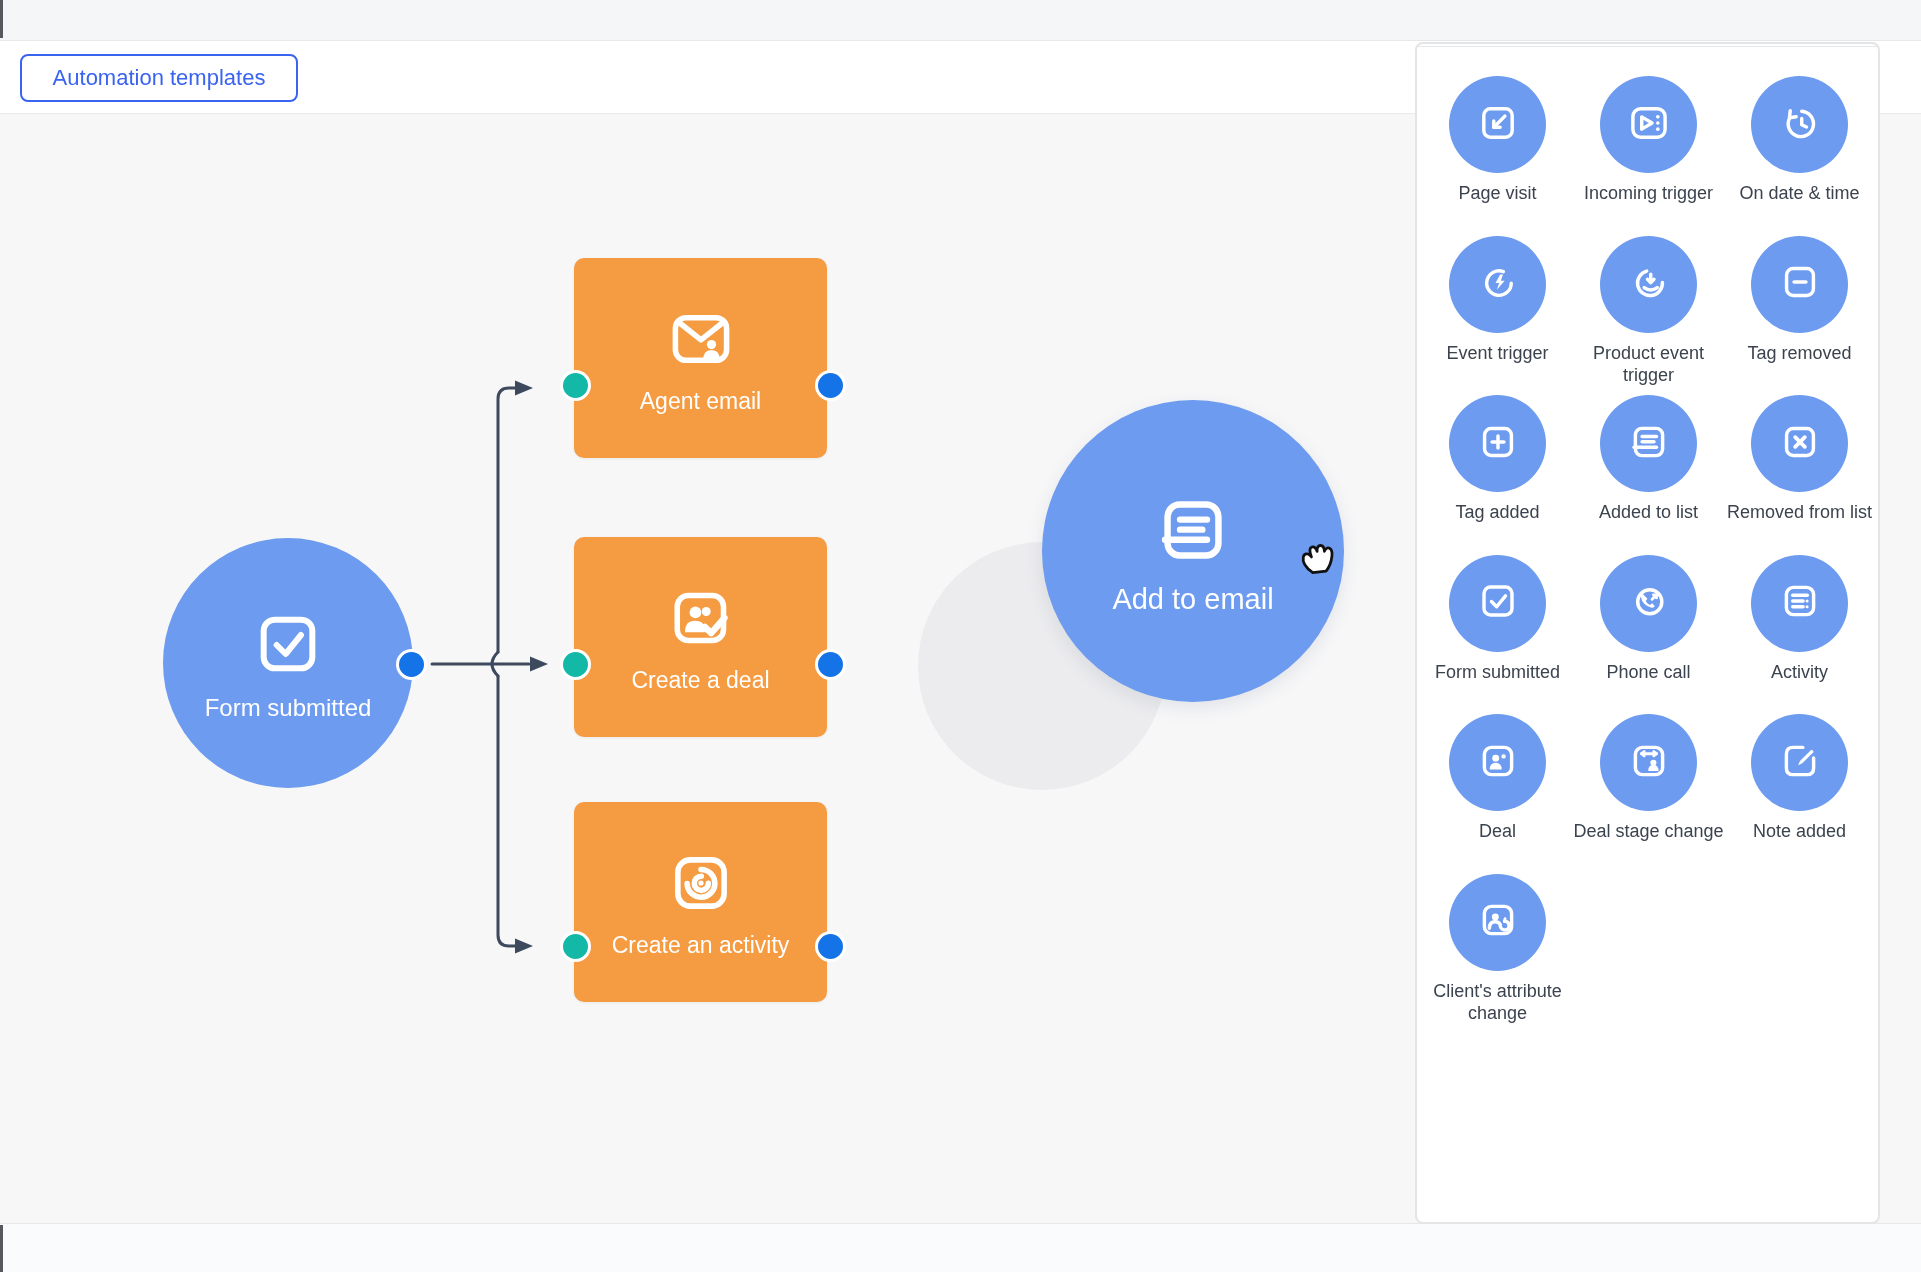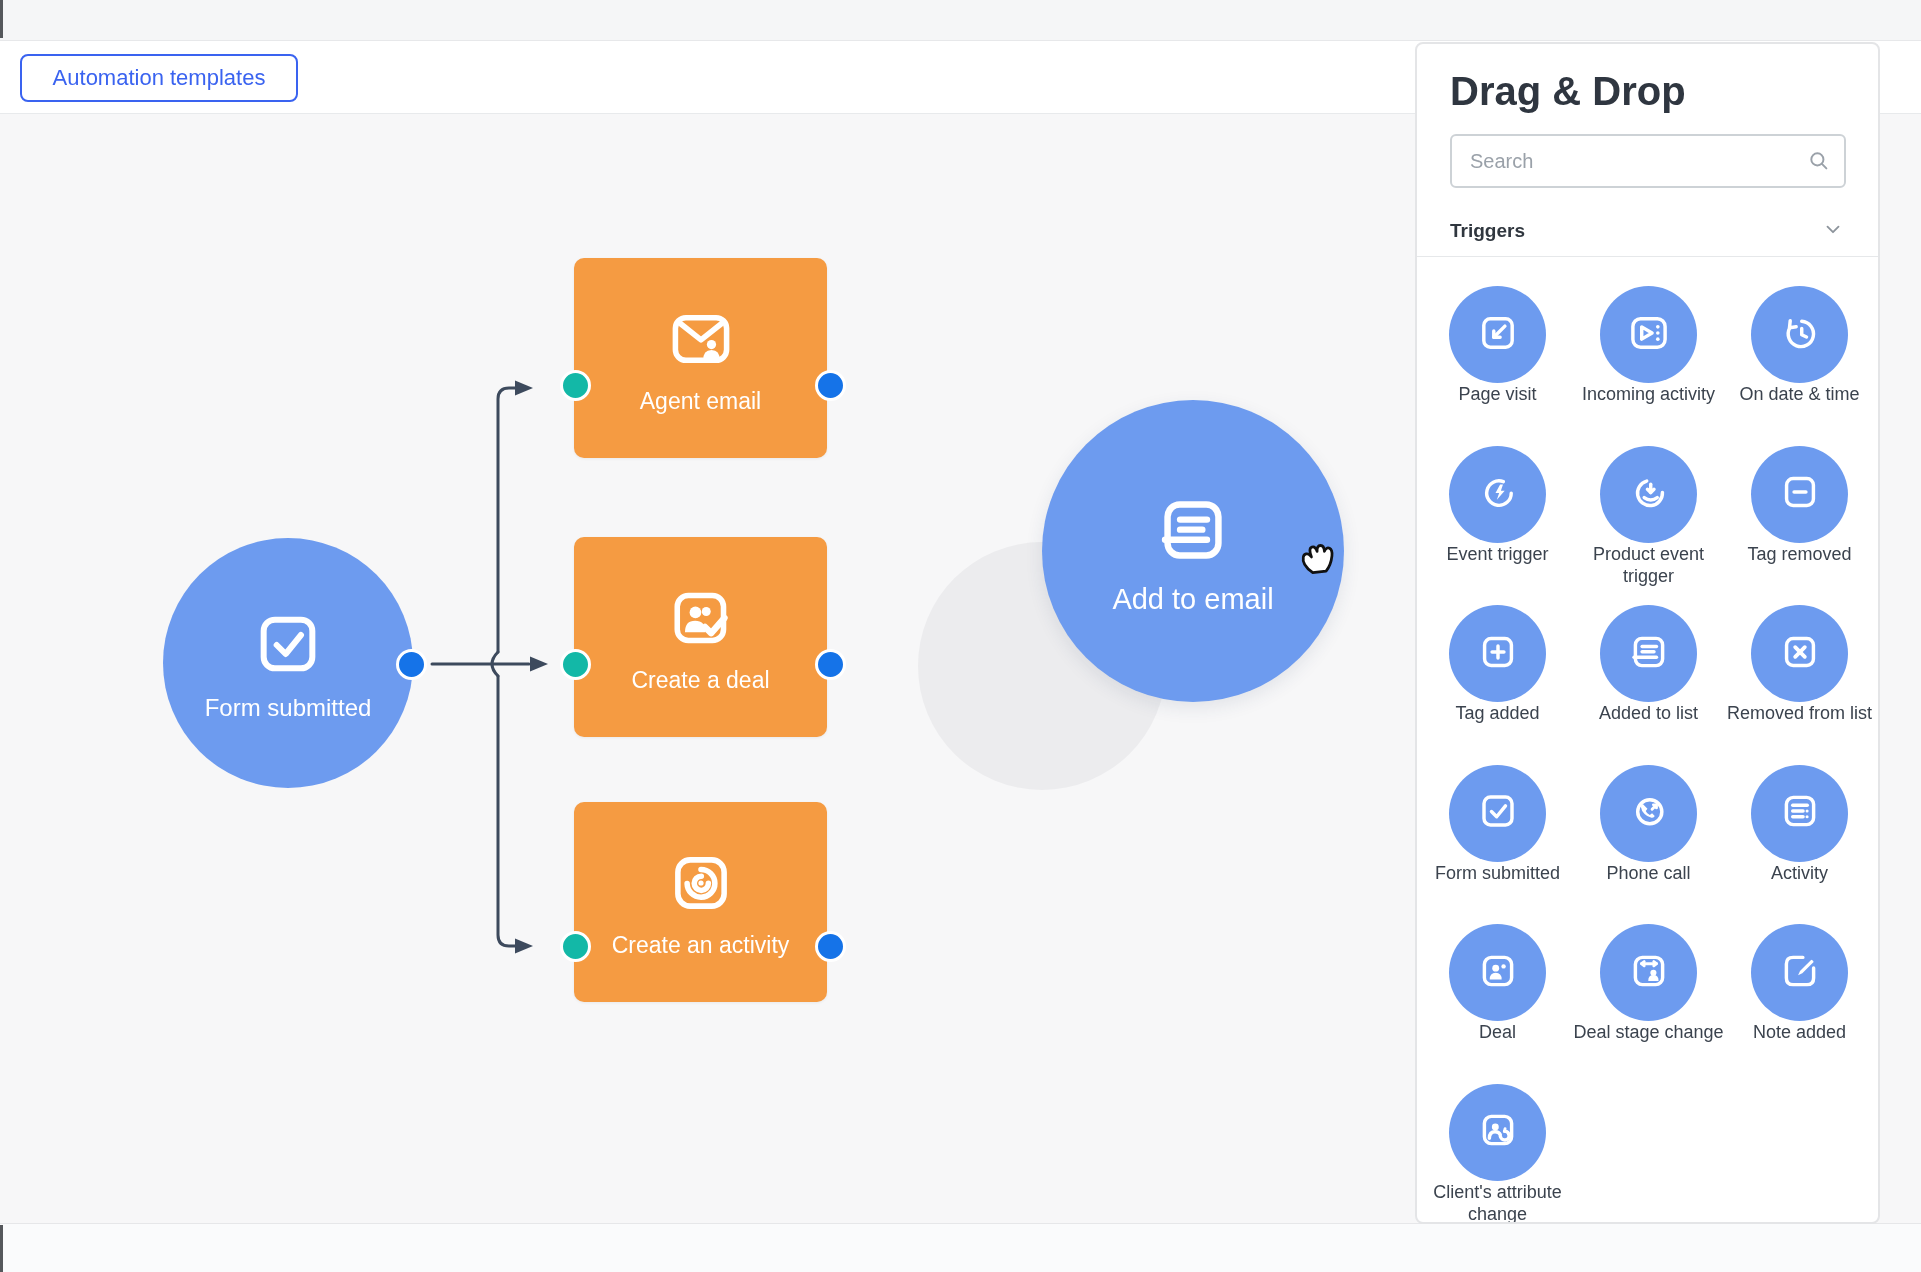--- a/index.html
+++ b/index.html
@@ -48,21 +48,21 @@
   .searchbox input{width:100%;height:100%;box-sizing:border-box;border:2px solid #cdd2d6;border-radius:6px;padding:0 48px 0 18px;font-size:20px;color:#333;font-family:"Liberation Sans",sans-serif;outline:none;}
   .searchbox input::placeholder{color:#9aa1a9;}
   .searchbox .s-icon{position:absolute;right:14px;top:14px;line-height:0;}
   .sect-row{display:flex;align-items:center;justify-content:space-between;height:46px;padding-right:10px;cursor:pointer;}
   .sect-label{font-size:19px;font-weight:600;color:#30373f;}
   .divider{height:1px;background:#e6e8ea;margin-top:2px;}
   .t-grid{display:grid;grid-template-columns:repeat(3,151px);grid-auto-rows:159.5px;padding:29px 0 0 5px;overflow:hidden;height:960px;}
   .t-item{display:flex;flex-direction:column;align-items:center;cursor:grab;}
   .t-circle{width:97px;height:97px;border-radius:50%;background:#6d9bef;display:flex;align-items:center;justify-content:center;flex:0 0 auto;}
   .t-circle svg{width:46px;height:46px;}
-  .t-label{font-size:18px;line-height:22px;color:#3b434e;text-align:center;max-width:152px;}
+  .t-label{margin-top:9px;font-size:18px;line-height:22px;color:#3b434e;text-align:center;max-width:152px;}
 
   .cursor-hand{position:absolute;left:1293px;top:528px;width:52px;height:52px;z-index:10;transform:rotate(-6deg);}
 </style>
 </head>
 <body>
 
 <div id="stage">
 
   <div class="top-strip"></div>
   <div class="tick top"></div>
@@ -141,36 +141,20 @@
     <div class="n-icon"><svg viewBox="0 0 24 24" fill="none" stroke="#fff" stroke-width="1.8" stroke-linecap="round" stroke-linejoin="round" xmlns="http://www.w3.org/2000/svg">
           <rect x="4.9" y="4.9" width="14.2" height="14.2" rx="3.4"></rect>
           <path d="M8.4 9.1 H15.9"></path>
           <path d="M8.4 11.9 H14.6"></path>
           <path d="M4.2 14.7 H15.9"></path>
         </svg></div>
     <div class="n-label">Add to email</div>
   </div>
 
   <div class="panel">
-    <div class="panel-head">
-      <h1 class="panel-title">Drag &amp; Drop</h1>
-      <div class="searchbox">
-        <input type="text" placeholder="Search" style="">
-        <span class="s-icon"><svg viewBox="0 0 24 24" width="26" height="26" fill="none" stroke="#9aa1a9" stroke-width="1.8" stroke-linecap="round">
-              <circle cx="10.5" cy="10.5" r="5.6"></circle>
-              <path d="M14.7 14.7 L18.8 18.8"></path>
-            </svg></span>
-      </div>
-      <div class="sect-row">
-        <span class="sect-label">Triggers</span>
-        <span class="s-icon"><svg viewBox="0 0 24 24" width="22" height="22" fill="none" stroke="#8d949c" stroke-width="2" stroke-linecap="round" stroke-linejoin="round">
-              <path d="M6 9.5 L12 15.5 L18 9.5"></path>
-            </svg></span>
-      </div>
-    </div>
     <div class="divider"></div>
     <div class="t-grid" id="trigger-grid">
   <div class="t-item">
     <div class="t-circle">
             <span class="t-ic"><svg viewBox="0 0 24 24" fill="none" stroke="#fff" stroke-width="1.8" stroke-linecap="round" stroke-linejoin="round" xmlns="http://www.w3.org/2000/svg">
                 <rect x="4.6" y="4.6" width="14.8" height="14.8" rx="3.4"></rect>
                 <path d="M15.6 8.4 L9.8 14.2"></path>
                 <path d="M9.8 10.9 V14.2 H13.1"></path>
               </svg></span>
           </div>
@@ -180,21 +164,21 @@
   <div class="t-item">
     <div class="t-circle">
             <span class="t-ic"><svg viewBox="0 0 24 24" fill="none" stroke="#fff" stroke-width="1.8" stroke-linecap="round" stroke-linejoin="round" xmlns="http://www.w3.org/2000/svg">
                 <rect x="3.6" y="4.6" width="16.8" height="14.8" rx="4"></rect>
                 <path d="M8.2 8.8 L13.6 12 L8.2 15.2 Z"></path>
                 <circle cx="16.6" cy="8.8" r=".95" fill="#fff" stroke="none"></circle>
                 <circle cx="16.6" cy="12" r=".95" fill="#fff" stroke="none"></circle>
                 <circle cx="16.6" cy="15.2" r=".95" fill="#fff" stroke="none"></circle>
               </svg></span>
           </div>
-    <div class="t-label">Incoming activity</div>
+    <div class="t-label">Incoming trigger</div>
   </div>
 
   <div class="t-item">
     <div class="t-circle">
             <span class="t-ic"><svg viewBox="0 0 24 24" fill="none" stroke="#fff" stroke-width="1.8" stroke-linecap="round" stroke-linejoin="round" xmlns="http://www.w3.org/2000/svg">
                 <path d="M12.9 5.9 A6.6 6.6 0 1 1 6.6 9.4"></path>
                 <path d="M6.9 5.6 L6.5 9.3 L10 8.7"></path>
                 <path d="M12.9 9.6 V12.9 L15.4 14.1"></path>
               </svg></span>
           </div>

